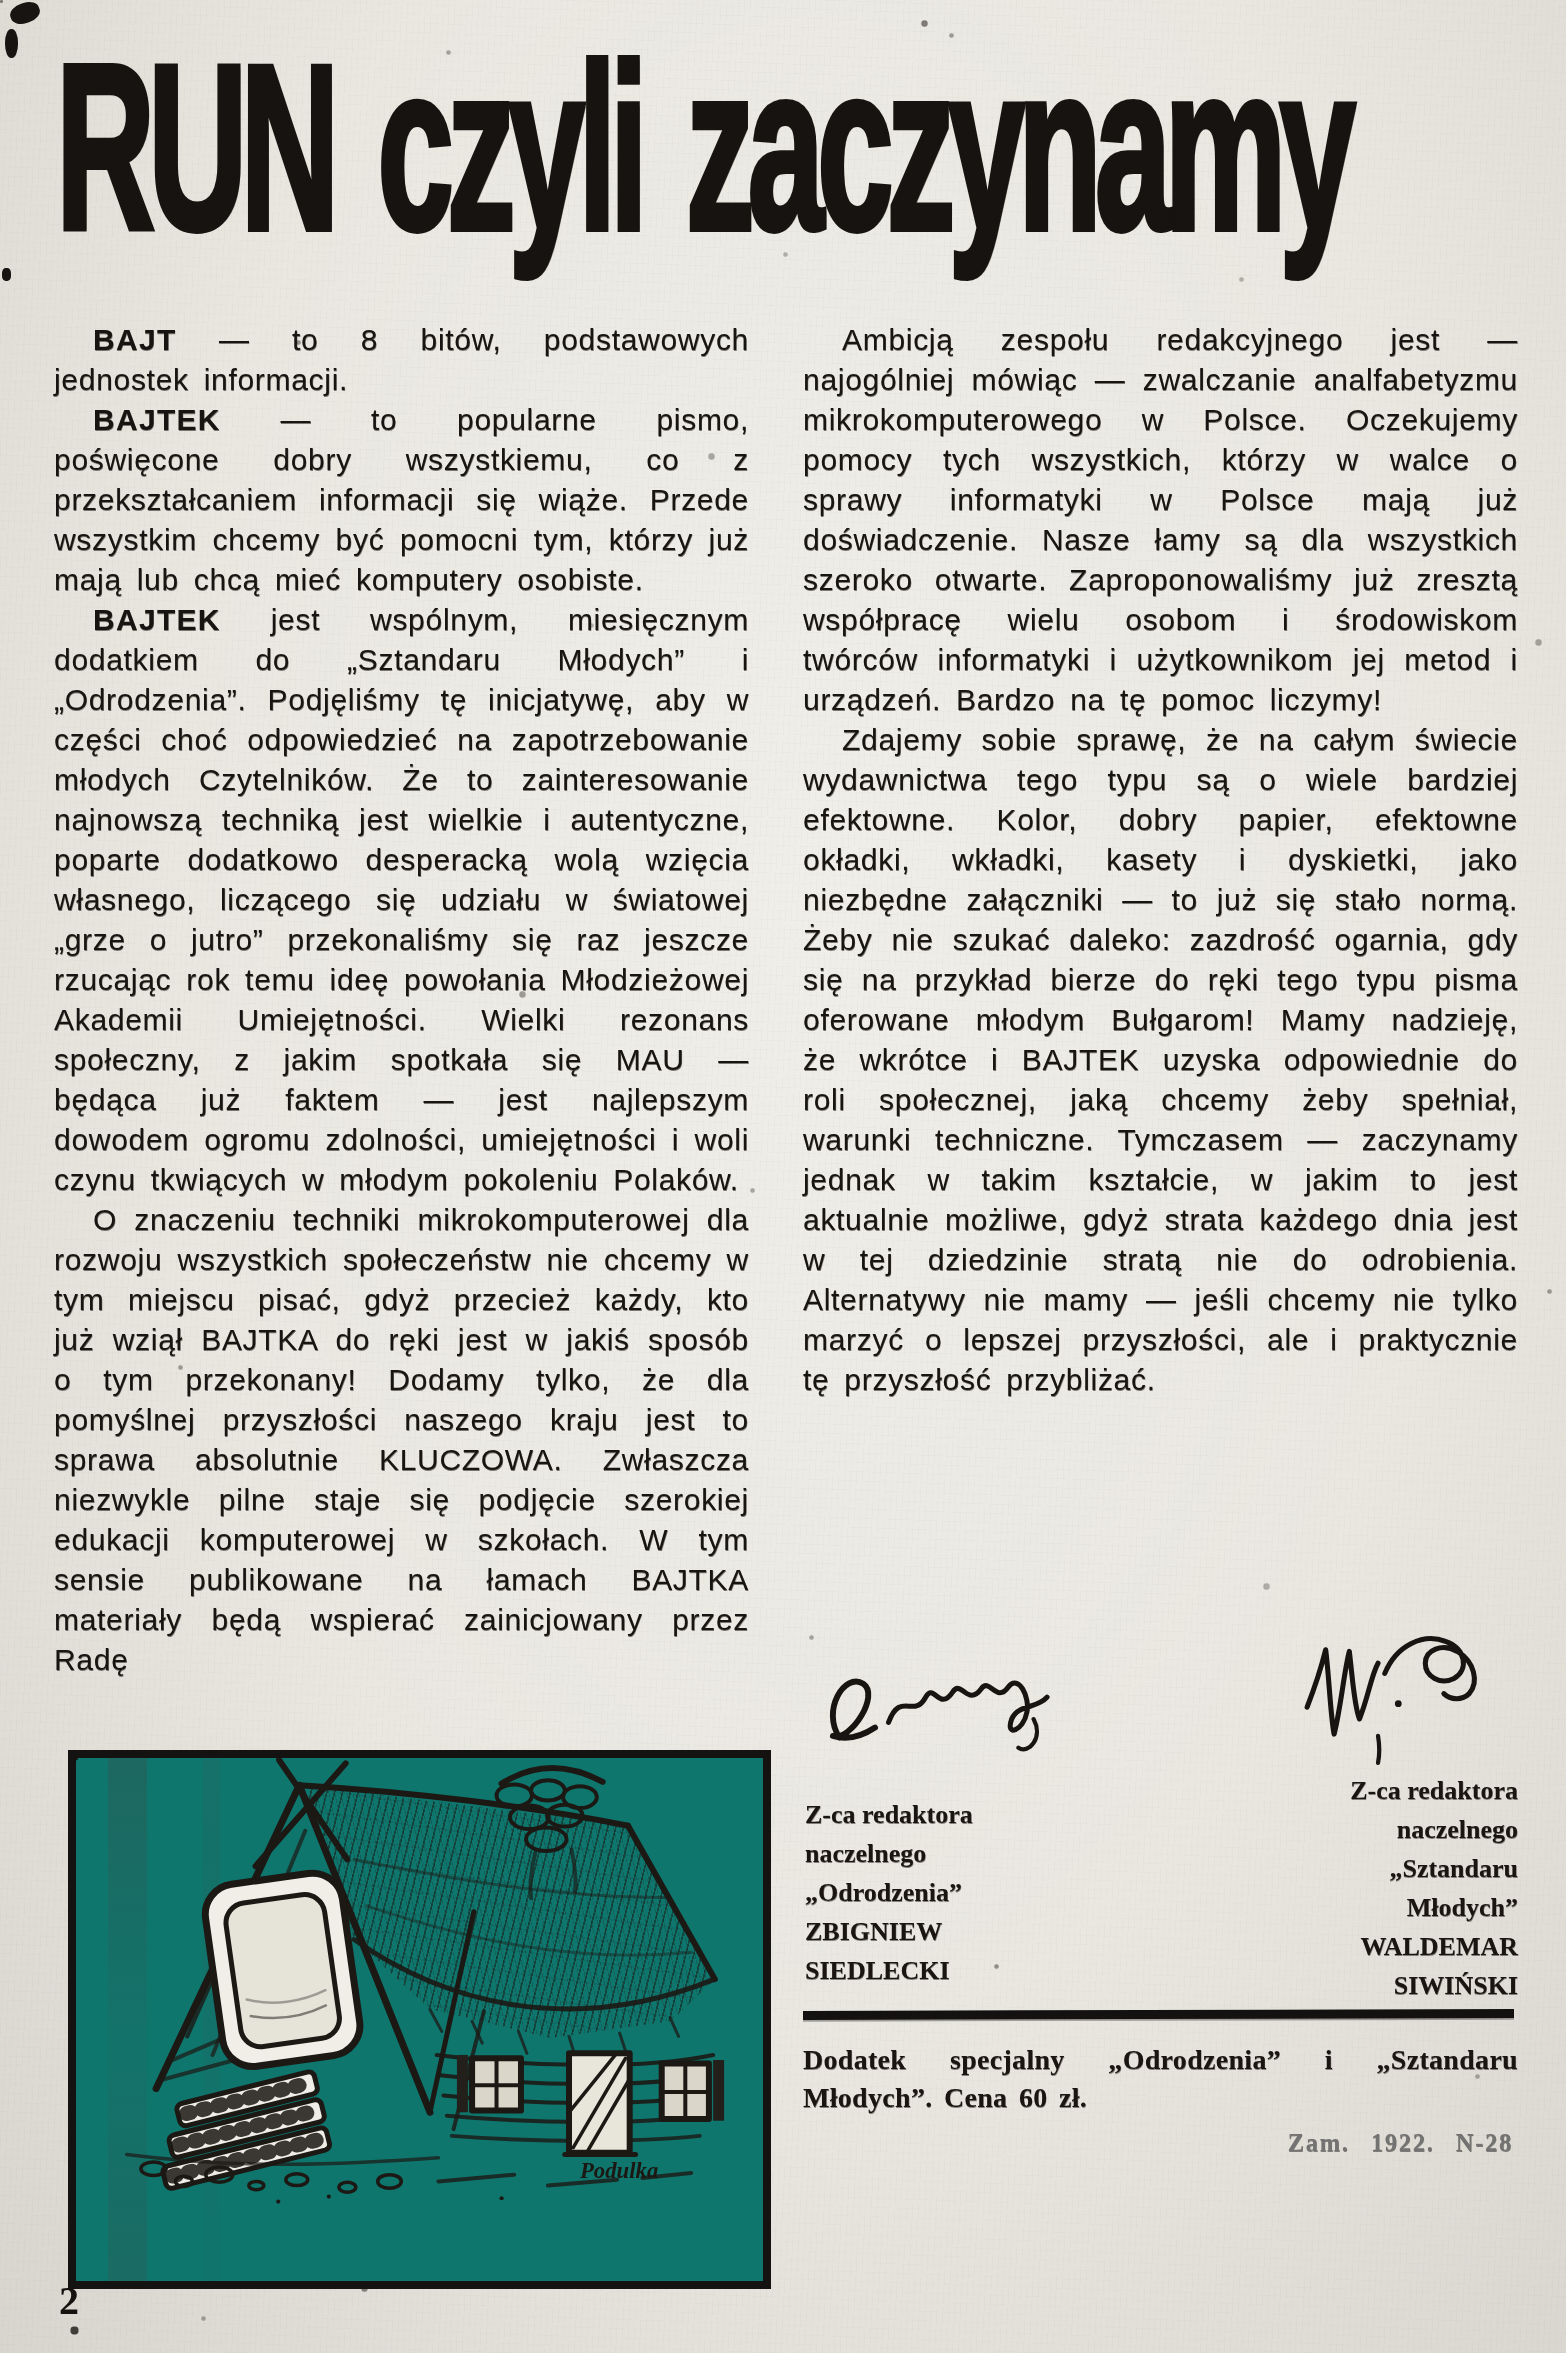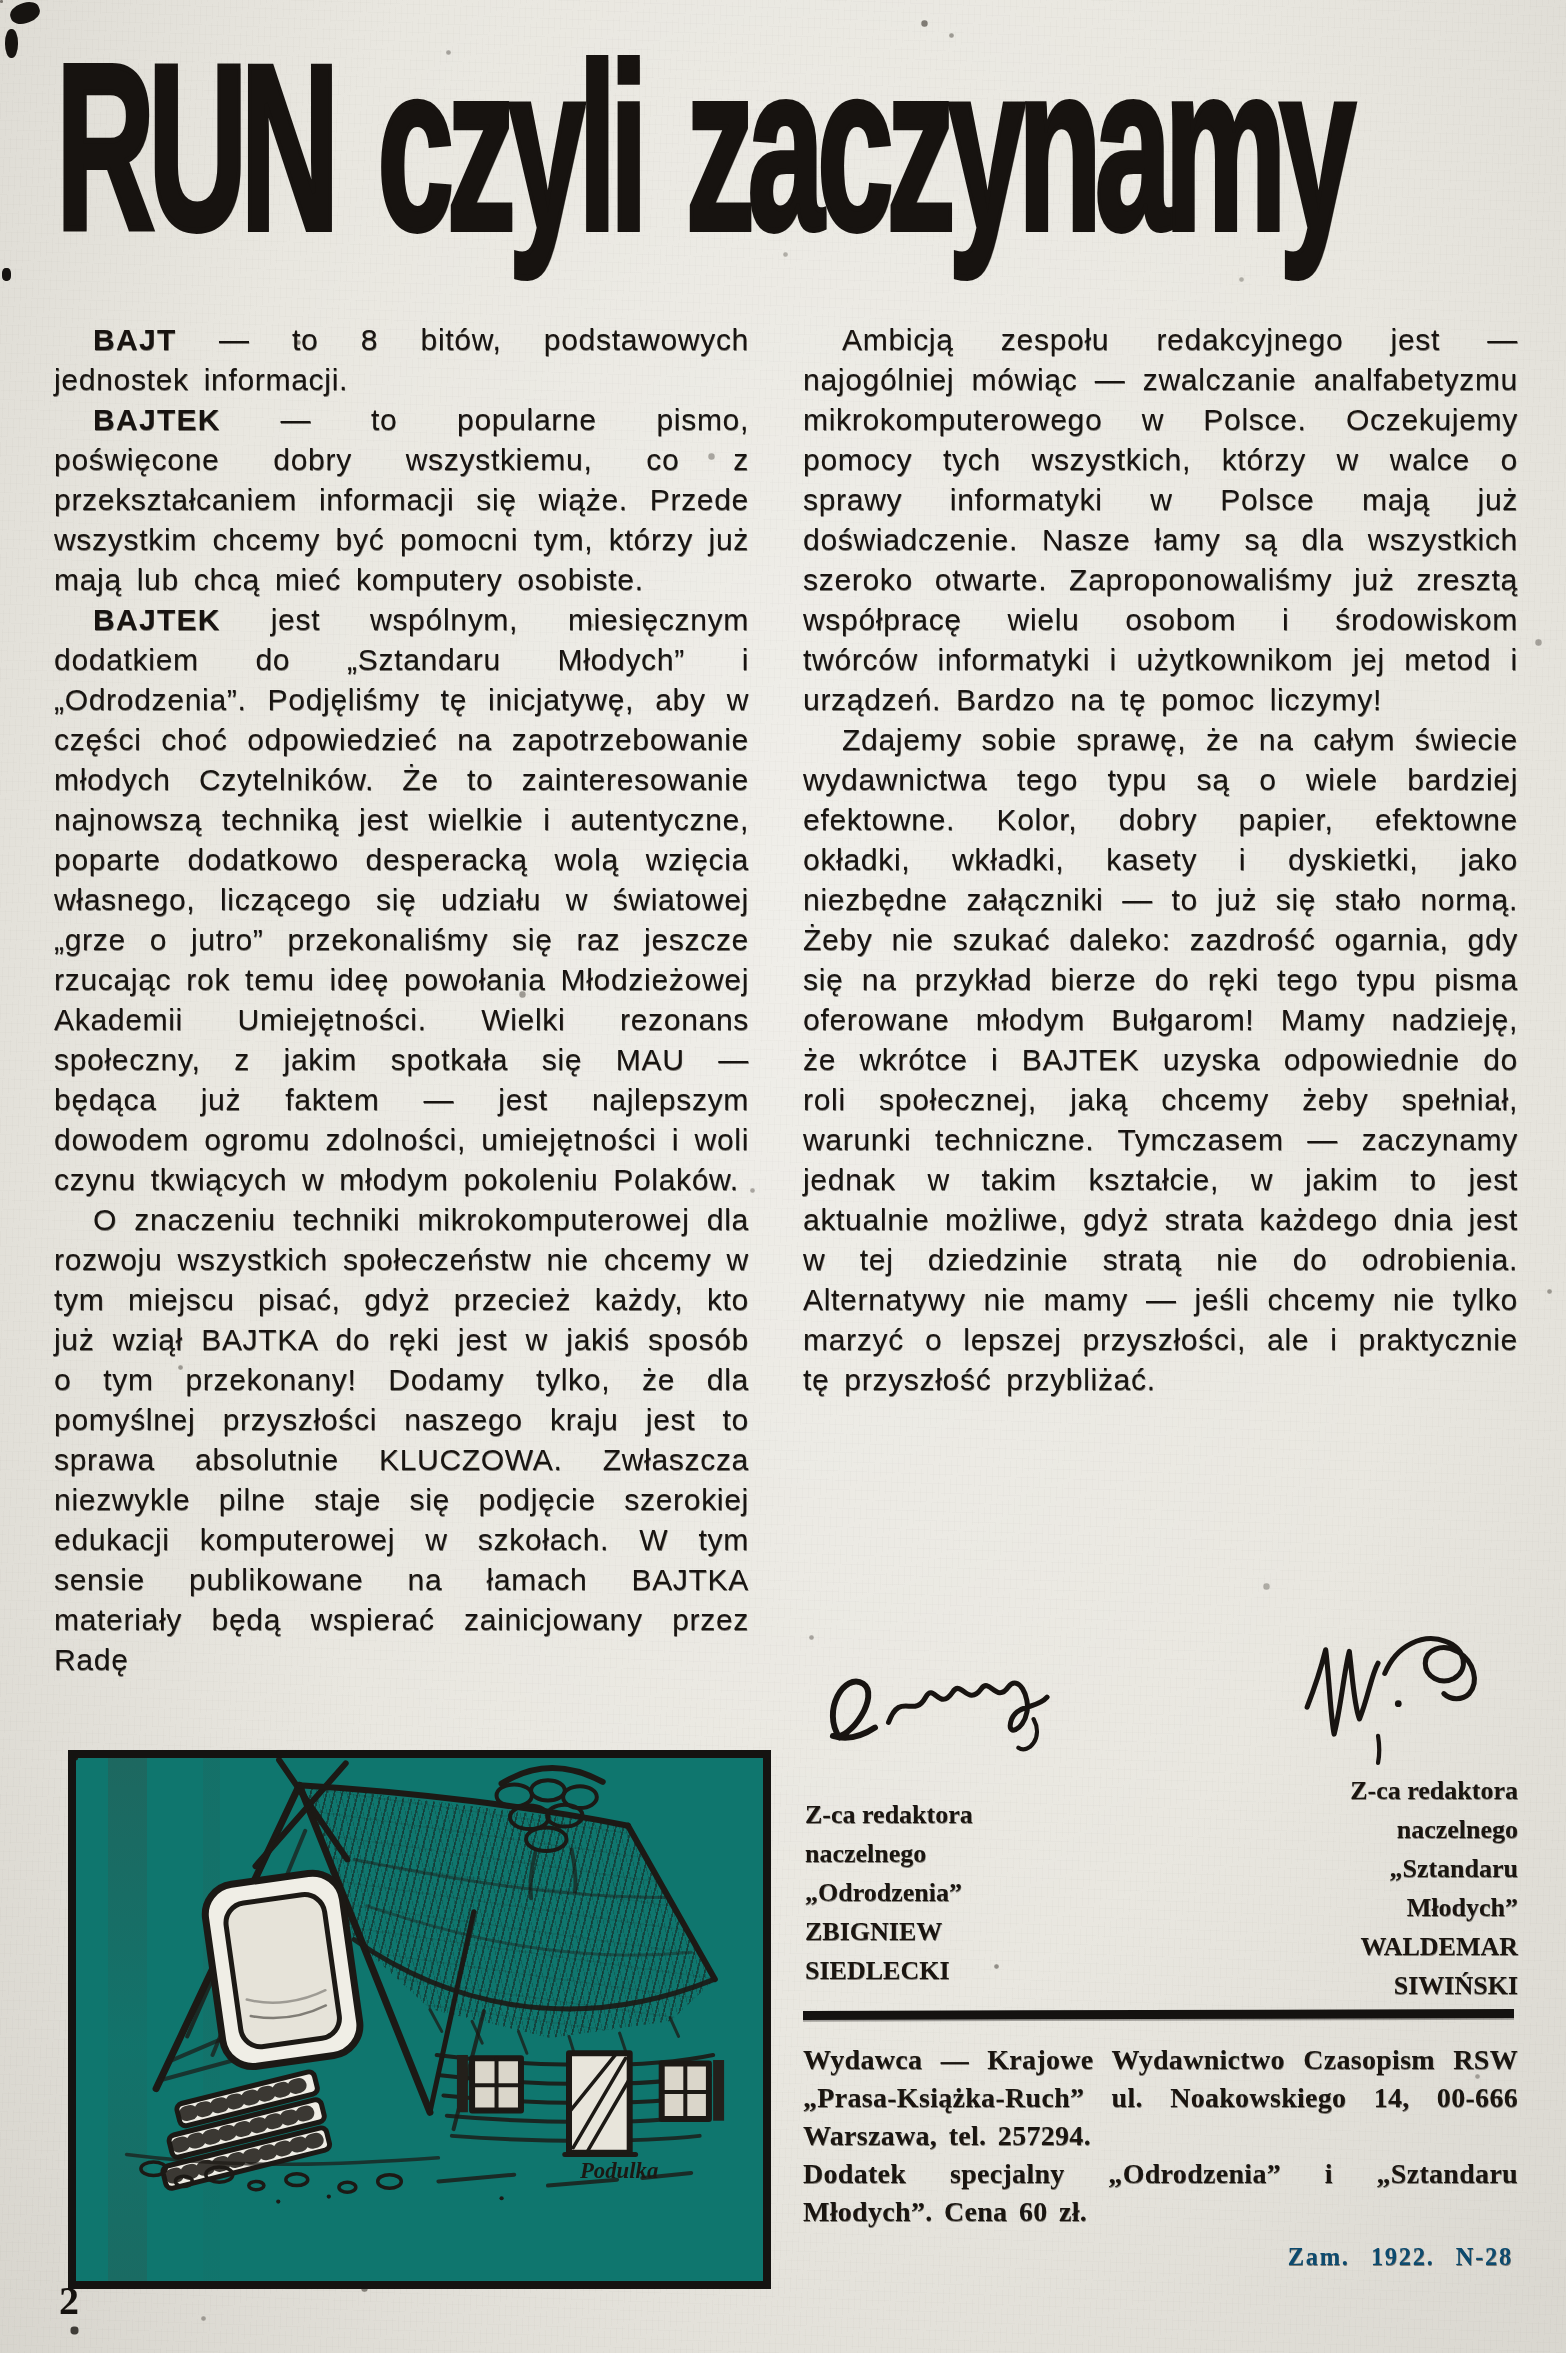--- a/index.html
+++ b/index.html
@@ -43,21 +43,21 @@
   
   .imprint-rule{position:absolute;left:803px;top:2010px;width:711px;height:9.3px;
     background:#141210;transform:rotate(-.15deg);
     box-shadow:0 1.7px 0 rgba(20,18,16,.35);}
   .imprint{position:absolute;left:803px;top:2041px;width:715px;
     font-family:"Liberation Serif",serif;font-weight:bold;font-size:28px;line-height:38px;
     text-align:justify;letter-spacing:0.3px;word-spacing:4.2px;color:#1a1510;
     text-shadow:0.4px 0.5px 0 rgba(30,25,20,.5);}
   .imprint p{margin:0;}
   .order-no{text-align:right;font-size:24.5px;letter-spacing:1.7px;word-spacing:13.5px;
-    margin-top:6.7px !important;padding-right:5px;color:#0c4a6e;}
+    margin-top:6.7px !important;padding-right:5px;color:#737373;}
   
   .illo{position:absolute;left:68px;top:1750px;width:703px;height:539px;
     box-sizing:border-box;border:8.4px solid #151311;background:#0f766e;}
   .illo .streak1{position:absolute;left:32px;top:0;width:39px;height:100%;
     background:linear-gradient(180deg, rgba(70,63,55,.26), rgba(70,63,55,.06) 55%, rgba(70,63,55,.20));}
   .illo .streak2{position:absolute;left:127px;top:0;width:17px;height:100%;
     background:linear-gradient(180deg, rgba(70,63,55,.10), rgba(70,63,55,.03));}
   .thatch{position:absolute;left:0;top:0;width:686px;height:465px;
     clip-path:polygon(223px 27px, 552px 67px, 639px 221px, 595px 263px, 474px 280px, 354px 251px, 278px 181px);
     background:
@@ -133,21 +133,20 @@
   <div>Z-ca redaktora</div>
   <div>naczelnego</div>
   <div>„Sztandaru</div>
   <div>Młodych”</div>
   <div>WALDEMAR</div>
   <div>SIWIŃSKI</div>
 </div>
 
 <div class="imprint-rule"></div>
 <div class="imprint">
-  <p>Wydawca — Krajowe Wydawnictwo Czasopism RSW „Prasa-Książka-Ruch” ul. Noakowskiego 14, 00-666 Warszawa, tel. 257294.</p>
   <p>Dodatek specjalny „Odrodzenia” i „Sztandaru Młodych”. Cena 60 zł.</p>
   <p class="order-no">Zam. 1922. N-28</p>
 </div>
 
 <div class="illo">
   <div class="streak1"></div>
   <div class="streak2"></div>
   <div class="thatch"></div>
   <svg width="686" height="465" viewBox="0 0 814 551">
     <g fill="none" stroke="#1c1915" stroke-linecap="round" stroke-linejoin="round">

